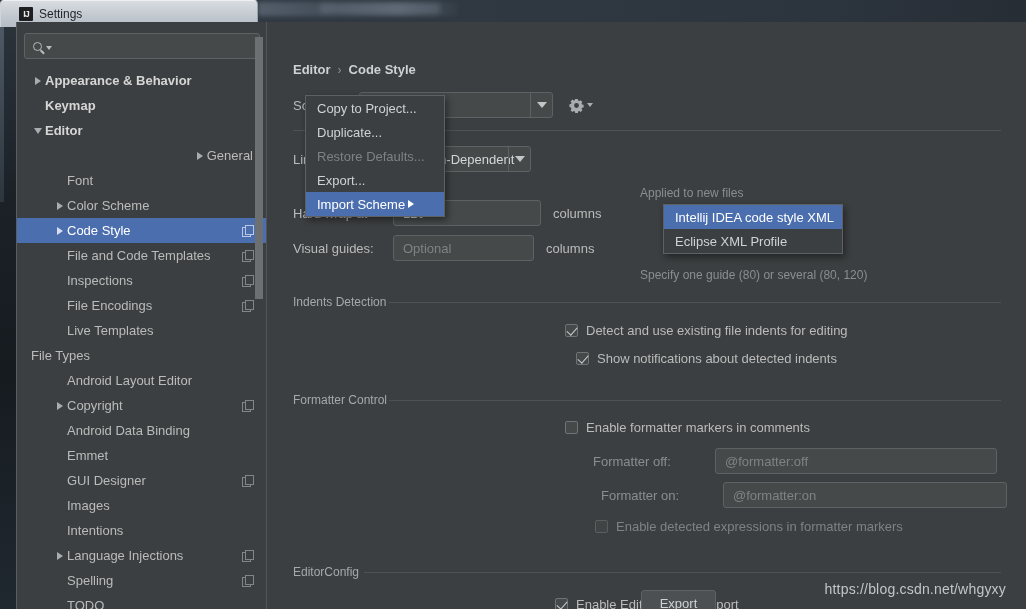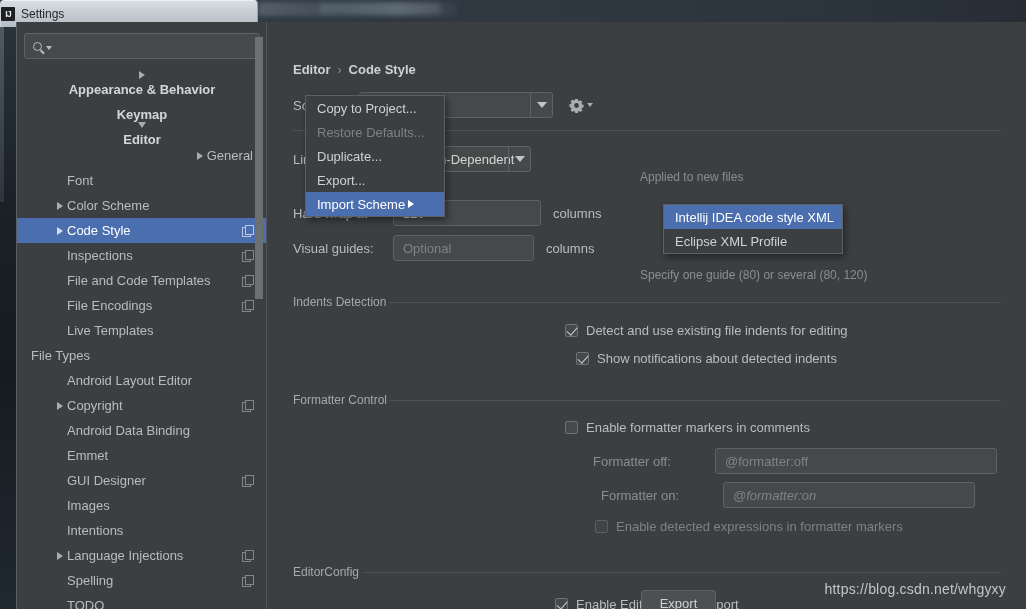--- a/index.html
+++ b/index.html
@@ -48,21 +48,21 @@
     background: linear-gradient(180deg,#6b7a88 0%, #3c4750 100%);
     opacity: .55;
   }
   .titlebar {
     position: absolute; left: 0; top: 0; width: 258px; height: 27px;
     background: linear-gradient(180deg,#d9dde2 0%, #c3c9d0 55%, #b6bdc5 100%);
     border-top: 1px solid #eef1f4;
     border-left: 1px solid #cfd5da;
     border-right: 1px solid #9aa2ab;
     border-top-left-radius: 4px; border-top-right-radius: 4px;
-    display: flex; align-items: center; gap: 6px; padding-left: 0;
+    display: flex; align-items: center; gap: 6px; padding-left: 18px;
   }
   .title-icon {
     width: 14px; height: 14px; background: #1d1f20; border-radius: 1px;
     color: #e8e8e8; font-size: 9px; font-weight: bold;
     display: flex; align-items: center; justify-content: center;
     letter-spacing: -1px;
   }
   .title-text { font-size: 12px; color: #1f2328; }
 
   .window-body {
@@ -93,21 +93,21 @@
     content: ""; position: absolute; right: -4px; bottom: -3px;
     width: 5px; height: 1.6px; background: #b6bbbe; transform: rotate(45deg);
   }
   .tri-down { width:0;height:0;border-left:3.5px solid transparent;border-right:3.5px solid transparent;border-top:4px solid #b6bbbe; margin-left:3px; margin-top:3px;}
 
   .tree { position: absolute; left: 0; top: 46px; width: 250px; height: 541px; overflow: hidden; }
   .tnode {
     position: relative; height: 25px; display: flex; align-items: center;
     font-size: 13px; color: #bbbbbb; padding-right: 14px;
   }
-  .tnode.bold { color: #d6d6d6; font-weight: bold; flex-direction: column; }
+  .tnode.bold { color: #d6d6d6; font-weight: bold; }
   .tnode.sel { background: #4b6eaf; color: #ffffff; }
   .tnode .arrow-slot { width: 14px; display:flex; align-items:center; justify-content:center; flex:0 0 14px; }
   .arrow {
     width:0;height:0;border-top:4.5px solid transparent;border-bottom:4.5px solid transparent;border-left:6px solid #a9adaf;
   }
   .arrow.open {
     width:0;height:0;border-left:4.5px solid transparent;border-right:4.5px solid transparent;border-top:6px solid #a9adaf;border-bottom:none;
   }
   .tnode.sel .arrow { border-left-color:#d7def0; }
   .tlabel { white-space: nowrap; }
@@ -284,26 +284,26 @@
           </div>
           <div class="tnode sel" style="padding-left: 36px;">
             <span class="arrow-slot">
               <i class="arrow"></i>
             </span>
             <span class="tlabel">Code Style</span>
             <span class="copy-ico"></span>
           </div>
           <div class="tnode" style="padding-left: 36px;">
             <span class="arrow-slot"></span>
+            <span class="tlabel">File and Code Templates</span>
+            <span class="copy-ico"></span>
+          </div>
+          <div class="tnode" style="padding-left: 36px;">
+            <span class="arrow-slot"></span>
             <span class="tlabel">Inspections</span>
-            <span class="copy-ico"></span>
-          </div>
-          <div class="tnode" style="padding-left: 36px;">
-            <span class="arrow-slot"></span>
-            <span class="tlabel">File and Code Templates</span>
             <span class="copy-ico"></span>
           </div>
           <div class="tnode" style="padding-left: 36px;">
             <span class="arrow-slot"></span>
             <span class="tlabel">File Encodings</span>
             <span class="copy-ico"></span>
           </div>
           <div class="tnode" style="padding-left: 36px;">
             <span class="arrow-slot"></span>
             <span class="tlabel">Live Templates</span>
@@ -400,21 +400,21 @@
 
       <div class="row" style="left:26px; top:124px;">
         <span class="flabel" style="width:100px;">Line separator:</span>
         <div class="combo" style="width:138px;">
           <span class="txt">System-Dependent</span>
           <span class="arrowbtn">
               <i></i>
             </span>
         </div>
       </div>
-      <div class="hint" style="left:373px; top:148px;">Applied to new files</div>
+      <div class="hint" style="left:373px; top:164px;">Applied to new files</div>
 
       <div class="row" style="left:26px; top:178px;">
         <span class="flabel" style="width:100px;">Hard wrap at</span>
         <div class="txtfield" style="width:148px;">120</div>
         <span class="flabel" style="margin-left:12px;">columns</span>
       </div>
 
       <div class="row" style="left:26px; top:213px;">
         <span class="flabel" style="width:100px;">Visual guides:</span>
         <div class="txtfield ph" style="width:141px;">Optional</div>
@@ -441,21 +441,21 @@
         <span class="cb"></span>
         <span class="cbtext">Enable formatter markers in comments</span>
       </div>
 
       <div class="row" style="left:326px; top:426px;">
         <span class="flabel" style="width:122px; color:#8a8e90;">Formatter off:</span>
         <div class="txtfield ph" style="width:282px;">@formatter:off</div>
       </div>
       <div class="row" style="left:326px; top:460px;margin-left:8px;">
         <span class="flabel" style="width:122px; color:#8a8e90;">Formatter on:</span>
-        <div class="txtfield ph" style="width:252px;font-style:italic;">@formatter:on</div>
+        <div class="txtfield ph" style="width:284px;">@formatter:on</div>
       </div>
 
       <div class="cbrow" style="left:328px; top:497px;">
         <span class="cb disabled"></span>
         <span class="cbtext dim">Enable detected expressions in formatter markers</span>
       </div>
 
       <div class="group-title" style="left:26px; top:543px;">EditorConfig</div>
       <div class="group-line" style="left:97px; top:550px; width:637px;"></div>
 
@@ -464,25 +464,25 @@
         <span class="cbtext">Enable EditorConfig support</span>
       </div>
       <div class="btn" style="position:absolute; left:374px; top:568px; width:75px;">Export</div>
 
     </div>
 
     <div class="menu" id="scheme-menu" style="left:288px; top:73px; width:140px;">
         <div class="mitem">
           <span>Copy to Project...</span>
         </div>
+        <div class="mitem">
+          <span>Duplicate...</span>
+        </div>
         <div class="mitem disabled">
           <span>Restore Defaults...</span>
-        </div>
-        <div class="mitem">
-          <span>Duplicate...</span>
         </div>
         <div class="mitem">
           <span>Export...</span>
         </div>
         <div class="mitem hl">
           <span>Import Scheme</span>
           <span class="subarrow"></span>
         </div>
       </div>
     <div class="menu" id="scheme-submenu" style="left:646px; top:182px; width:180px;">

